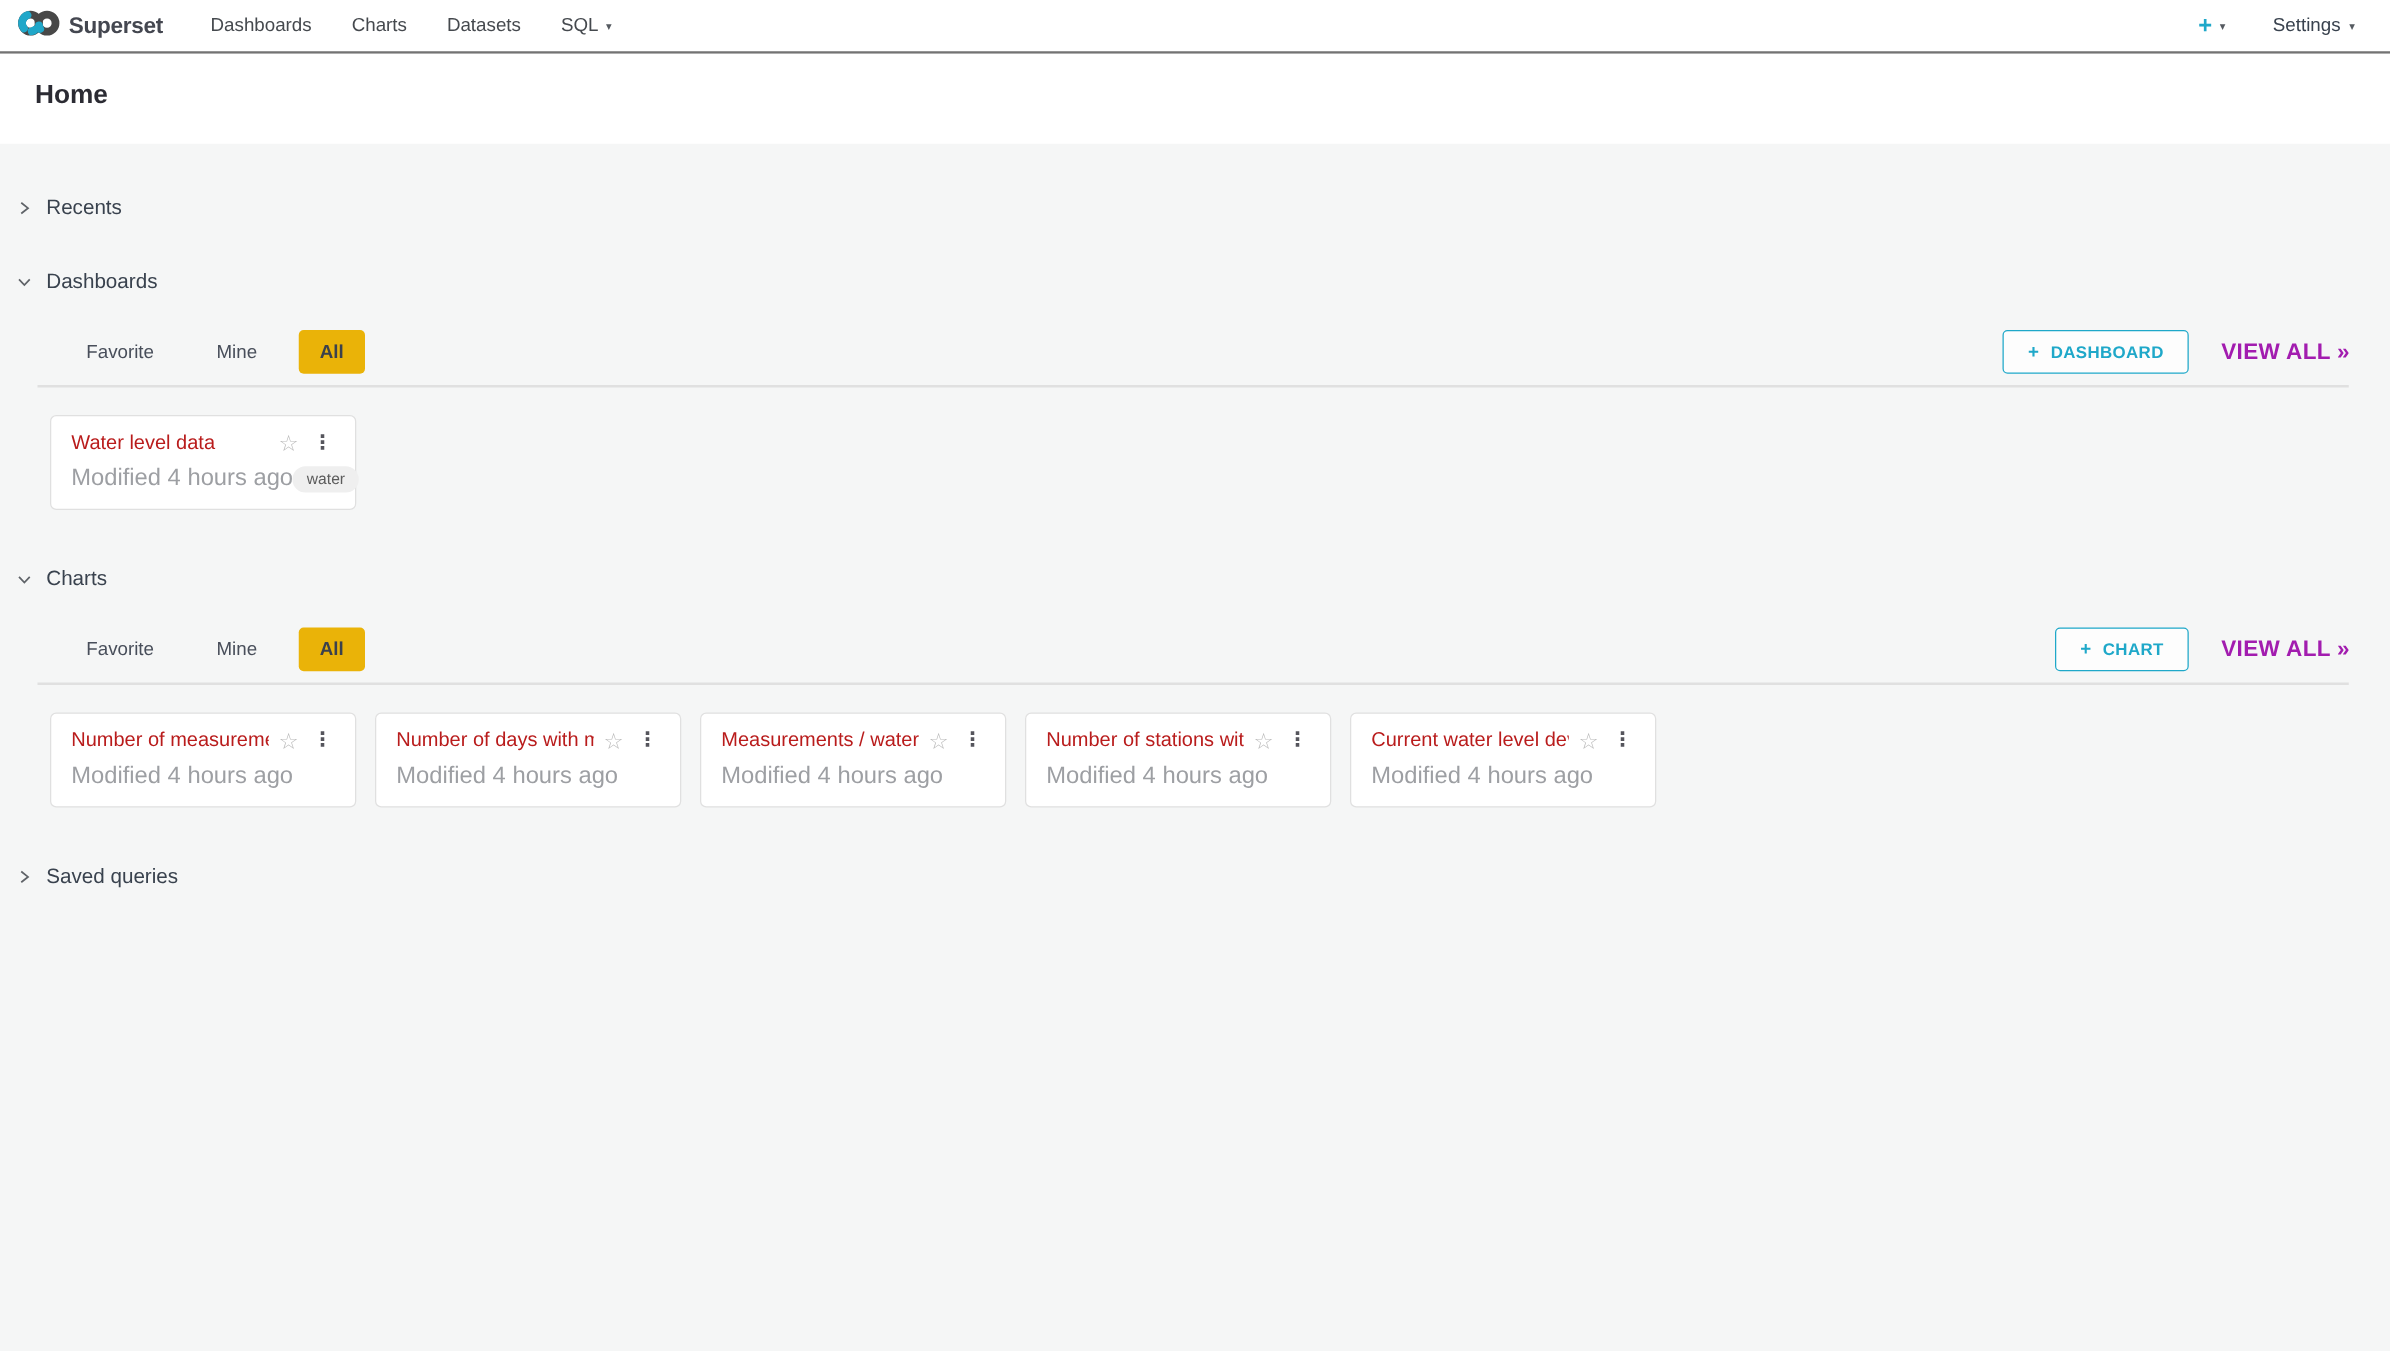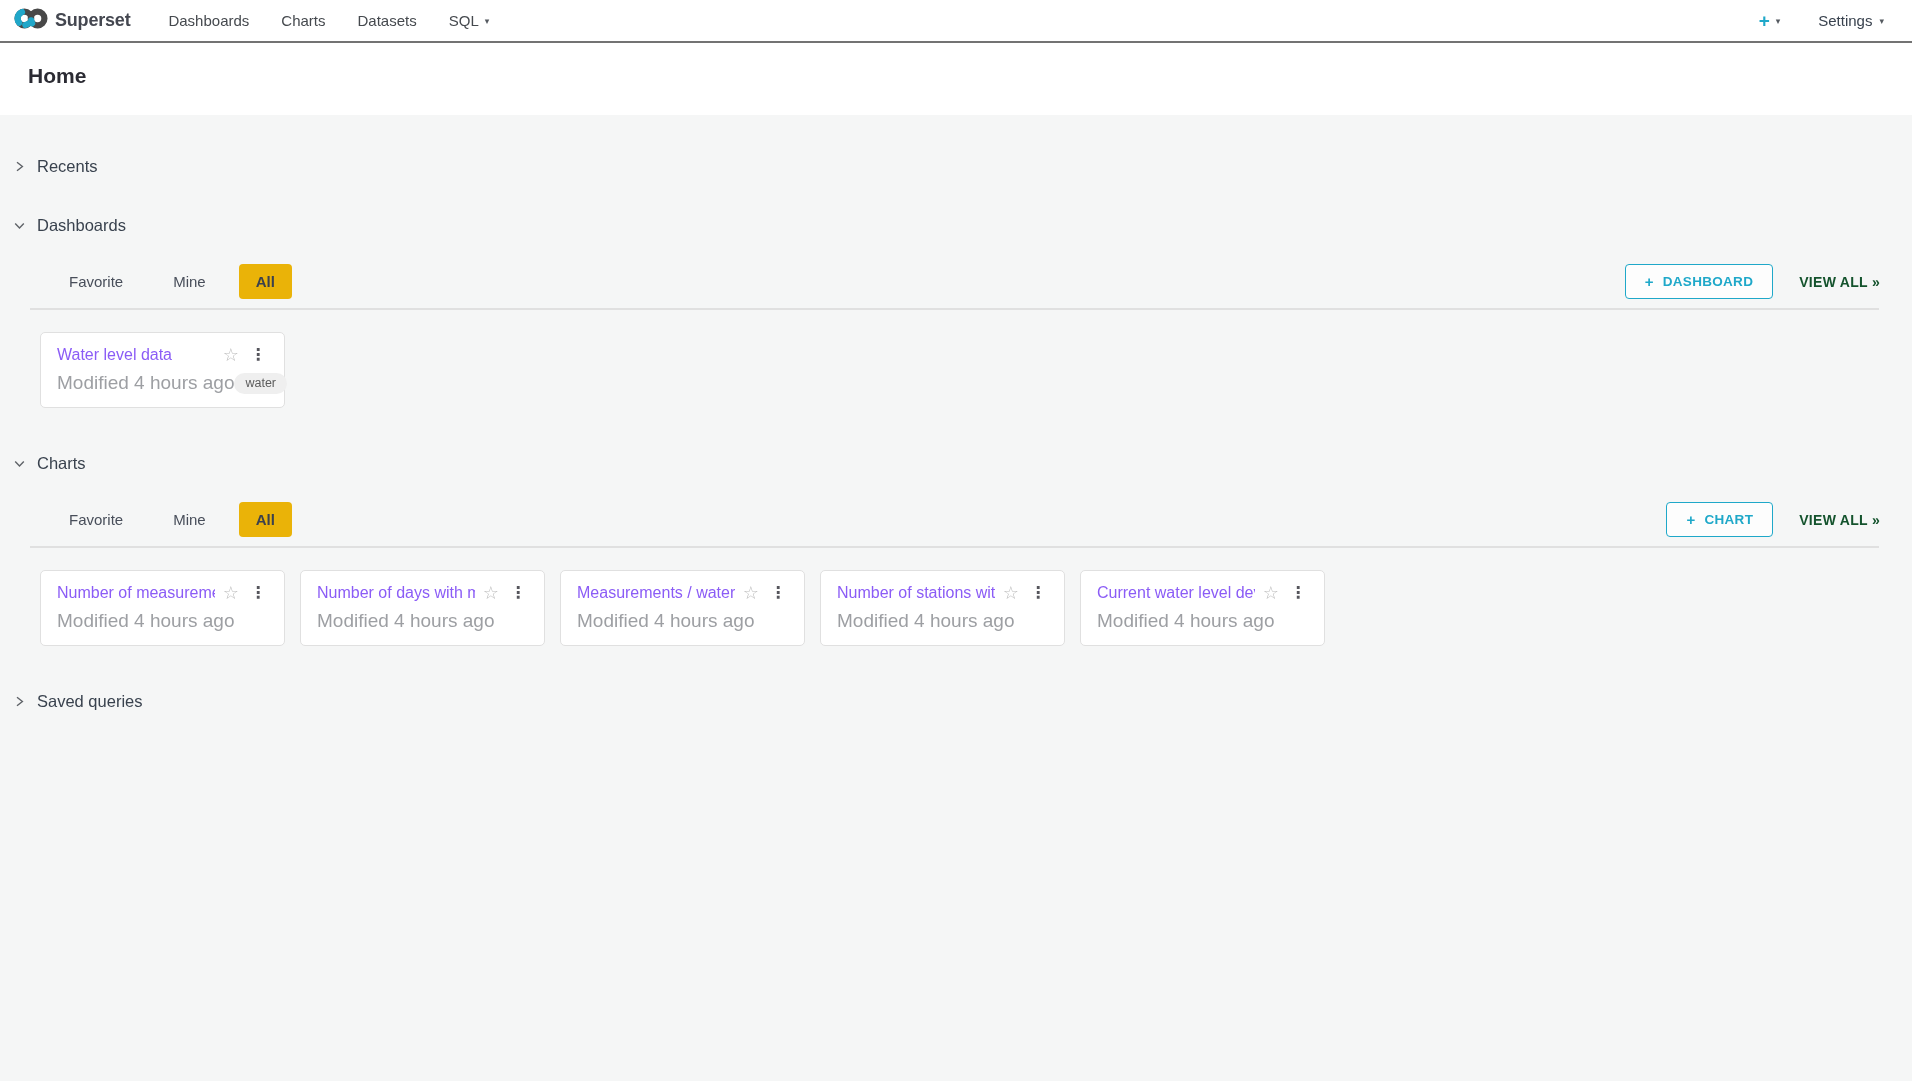--- a/index.html
+++ b/index.html
@@ -57,32 +57,32 @@
   }
   .tab.active { background: #eab308; font-weight: 700; color: #3b414d; }
   .head-actions { margin-left: auto; display: flex; align-items: center; gap: 26px; }
   .btn-new {
     display: flex; align-items: center; gap: 9px;
     border: 1px solid #1fa8c9; color: #1fa8c9; background: #fdfdfd;
     border-radius: 4px; padding: 8px 19px; font-size: 13.5px; font-weight: bold;
     letter-spacing: 0.3px; cursor: pointer;
   }
   .btn-new .plus-glyph { font-size: 15px; font-weight: bold; }
-  .view-all { color: #14532d; font-size: 14px; font-weight: bold; letter-spacing: 0.3px; cursor: pointer; white-space: nowrap; }
+  .view-all { color: #a21caf; font-size: 18px; font-weight: bold; letter-spacing: 0.3px; cursor: pointer; white-space: nowrap; }
 
   .panel-divider { height: 2px; background: #e0e0e0; margin: 9px 33px 0 30px; }
 
   .card-row { display: flex; gap: 15px; margin: 22px 0 0 40px; }
   .card {
     width: 245px; background: #fff; border: 1px solid #e0e0e0; border-radius: 5px;
     padding: 13px 16px 13px 16px; cursor: pointer;
   }
   .card-title-row { display: flex; align-items: center; }
   .card-title {
-    font-size: 16px; color: #8b5cf6; flex: 1; min-width: 0;
+    font-size: 16px; color: #b91c1c; flex: 1; min-width: 0;
     white-space: nowrap; overflow: hidden;
   }
   .card-icons { display: flex; align-items: center; gap: 9px; margin-left: 8px; flex-shrink: 0; }
   .star-icon { color: #bcbcbc; font-size: 18px; line-height: 1; cursor: pointer; }
   .kebab-icon { color: #55555c; font-size: 16px; font-weight: bold; line-height: 1; cursor: pointer; padding: 0 2px; }
   .card-meta-row { display: flex; align-items: center; margin-top: 8px; min-height: 20px; }
   .card-modified { font-size: 19px; color: #9d9fa3; flex: 1; white-space: nowrap; }
   .badge-draft {
     background: #efefef; color: #5c5c5c; font-size: 12.5px;
     border-radius: 11px; padding: 3px 11px; line-height: 1.2;

